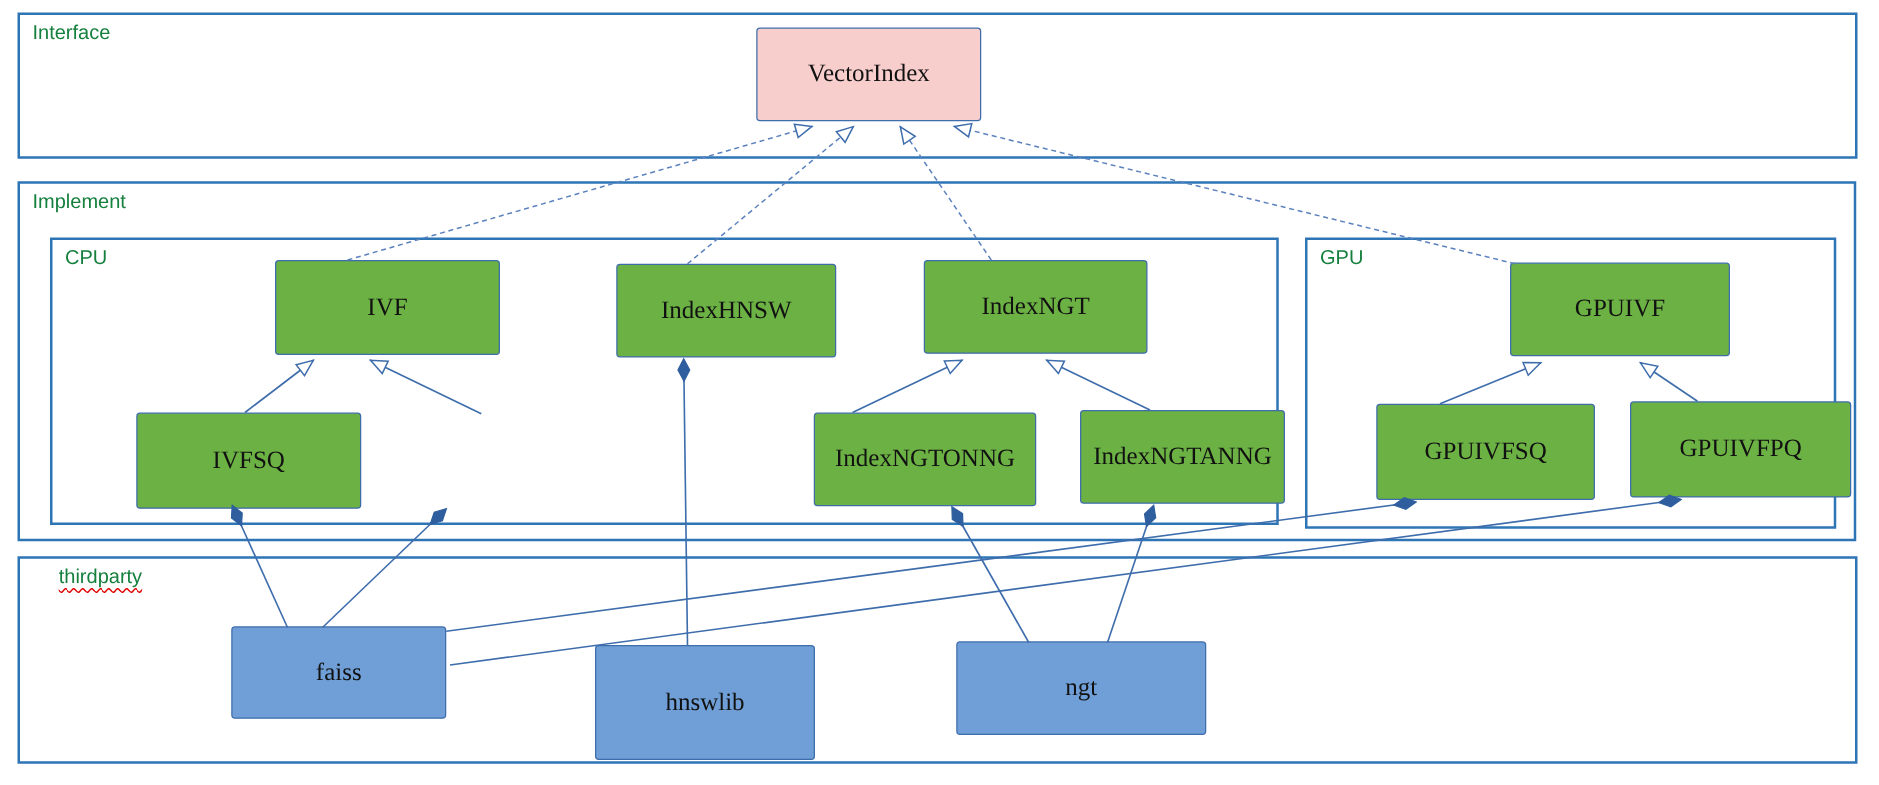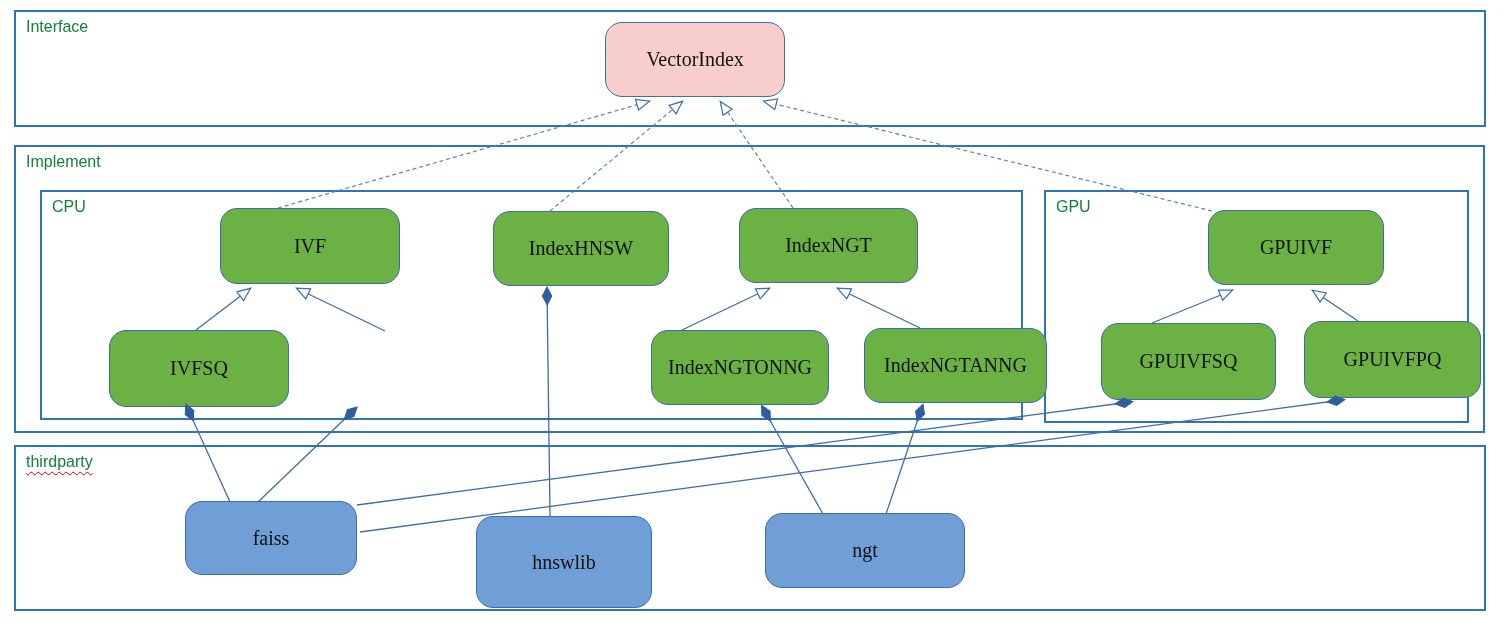--- a/index.html
+++ b/index.html
@@ -23,26 +23,27 @@
     color:#15803d;
     font-family:"Liberation Sans",sans-serif;
     white-space:nowrap;
   }
   .squiggle{
     text-decoration-line:underline;
     text-decoration-style:wavy;
     text-decoration-color:#e00000;
     text-decoration-thickness:1px;
     text-underline-offset:4px;
+    margin-left:21px;
   }
   .node{
     position:absolute;
     box-sizing:border-box;
     border:1.5px solid #3e6dac;
-    border-radius:17px;
+    border-radius:3px;
     display:flex;align-items:center;justify-content:center;
     font-family:"Liberation Serif","DejaVu Serif",serif;
     font-size:20px;color:#111;
     text-align:center;
   }
   .node.green{background:#6cb144;margin-left:36px;}
   .node.pink{background:#f8cecc;}
   .node.blue{background:#6f9fd6;}
   .edges{
     position:absolute;left:0;top:0;
@@ -100,21 +101,21 @@
 
     <div class="node green" style="left:73px;top:330px;width:180px;height:77px">
       <span>IVFSQ</span>
     </div>
 
 
     <div class="node green" style="left:615px;top:330px;width:178px;height:75px">
       <span>IndexNGTONNG</span>
     </div>
 
-    <div class="node green" style="left:828px;top:328px;width:183px;height:75px">
+    <div class="node green" style="left:828px;top:328px;width:164px;height:75px">
       <span>IndexNGTANNG</span>
     </div>
 
     <div class="node green" style="left:1172px;top:210px;width:176px;height:75px">
       <span>GPUIVF</span>
     </div>
 
     <div class="node green" style="left:1065px;top:323px;width:175px;height:77px">
       <span>GPUIVFSQ</span>
     </div>

